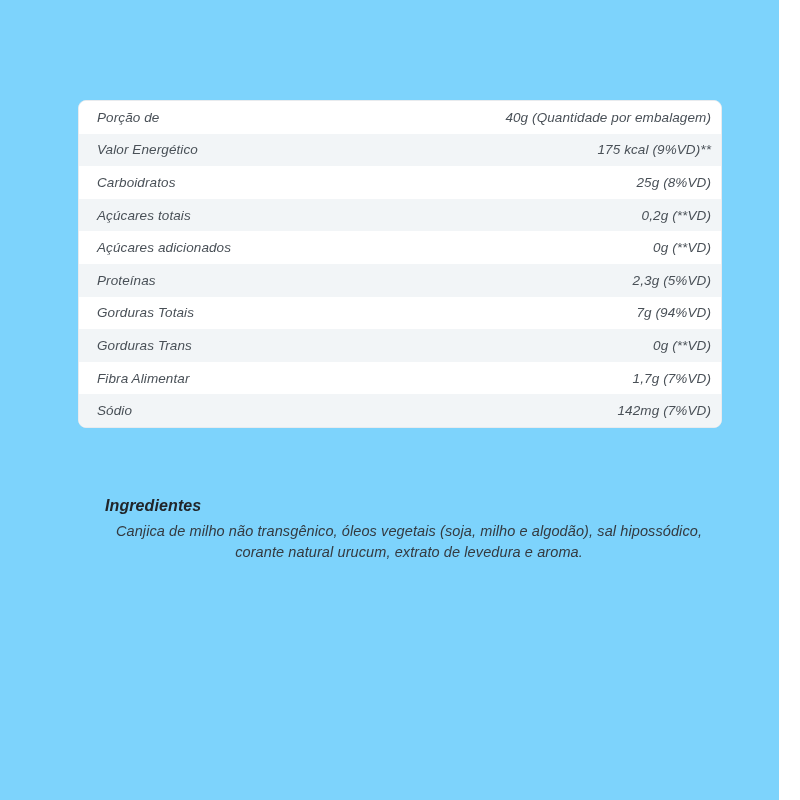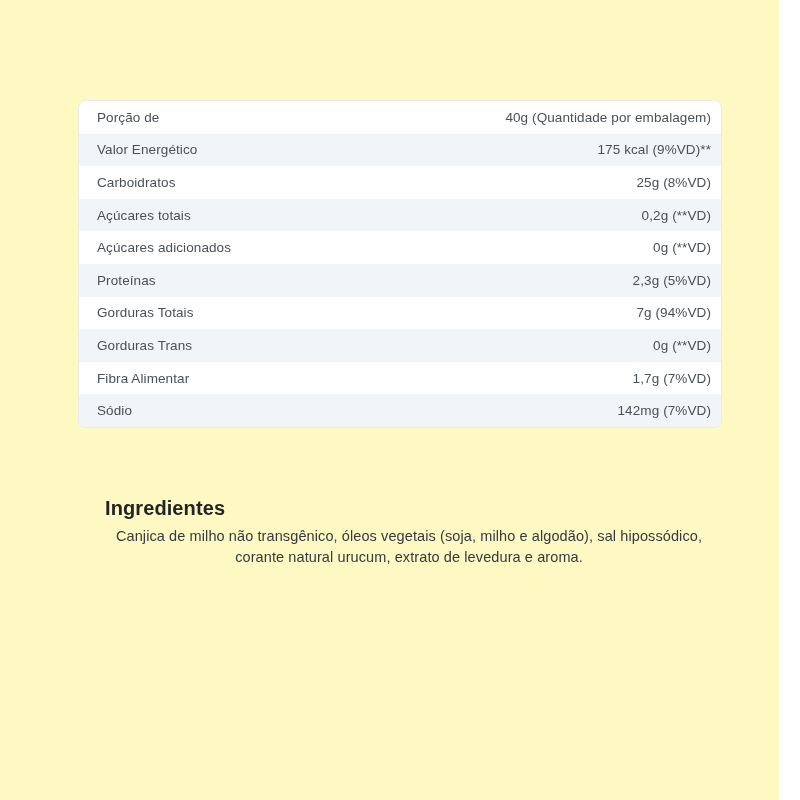--- a/index.html
+++ b/index.html
@@ -8,22 +8,23 @@
     width: 800px;
     height: 800px;
     background: #ffffff;
     font-family: "Liberation Sans", sans-serif;
     -webkit-font-smoothing: antialiased;
   }
   .page {
     position: relative;
     width: 779px;
     height: 800px;
-    background: #fef9c3;
+    background: #7dd3fc;
     overflow: hidden;
+    font-style: italic;
   }
   .nutrition-table {
     position: absolute;
     left: 78px;
     top: 100px;
     width: 644px;
     box-sizing: border-box;
     border: 1px solid #e8ebee;
     border-radius: 8px;
     overflow: hidden;
@@ -52,21 +53,21 @@
     text-align: center;
     letter-spacing: 0.1px;
   }
   .ingredients {
     position: absolute;
     left: 105px;
     top: 497px;
     width: 608px;
   }
   .ingredients-title {
-    font-size: 20px;
+    font-size: 16px;
     font-weight: bold;
     color: #212529;
     margin: 0 0 6px 0;
     letter-spacing: 0.1px;
   }
   .ingredients-text {
     font-size: 14.5px;
     color: #343a40;
     line-height: 20.5px;
     margin: 0;

